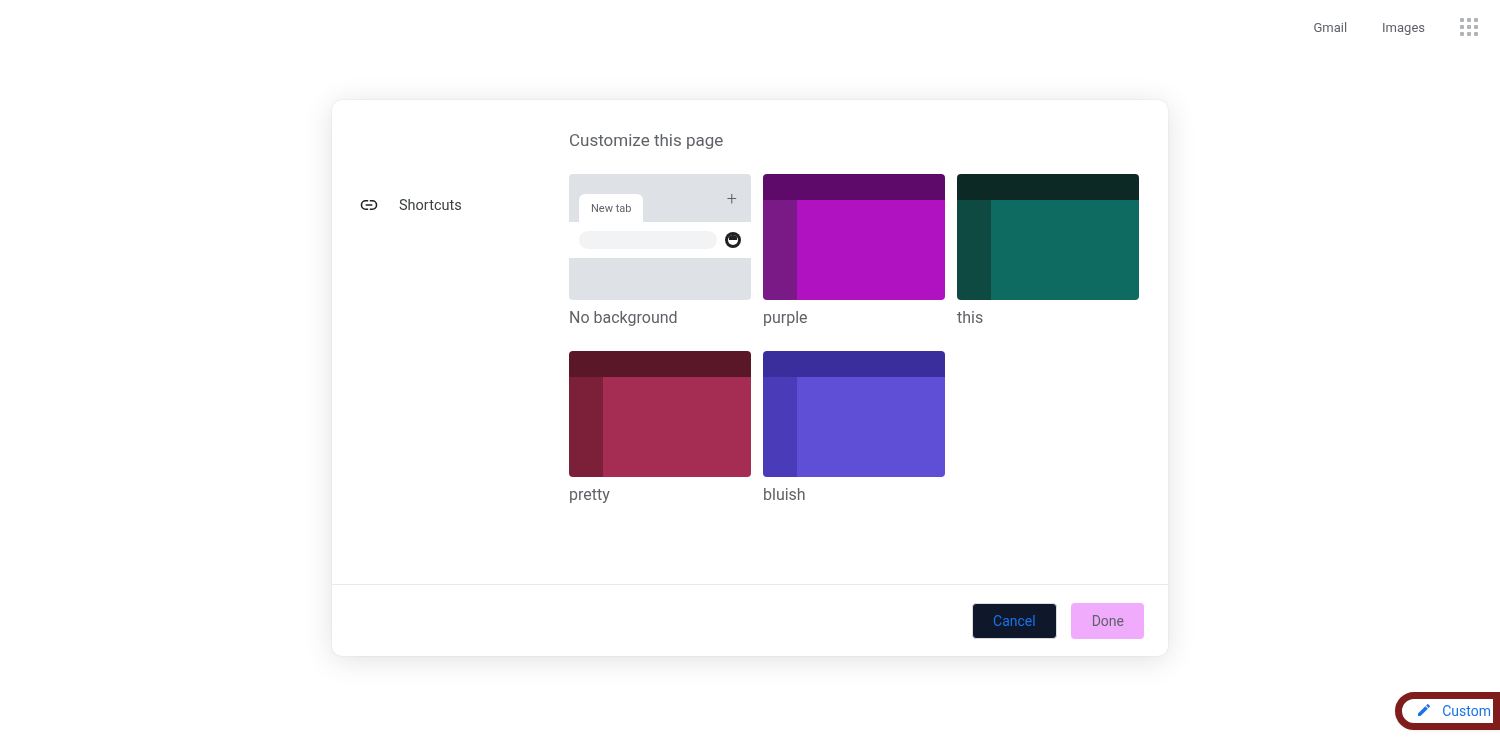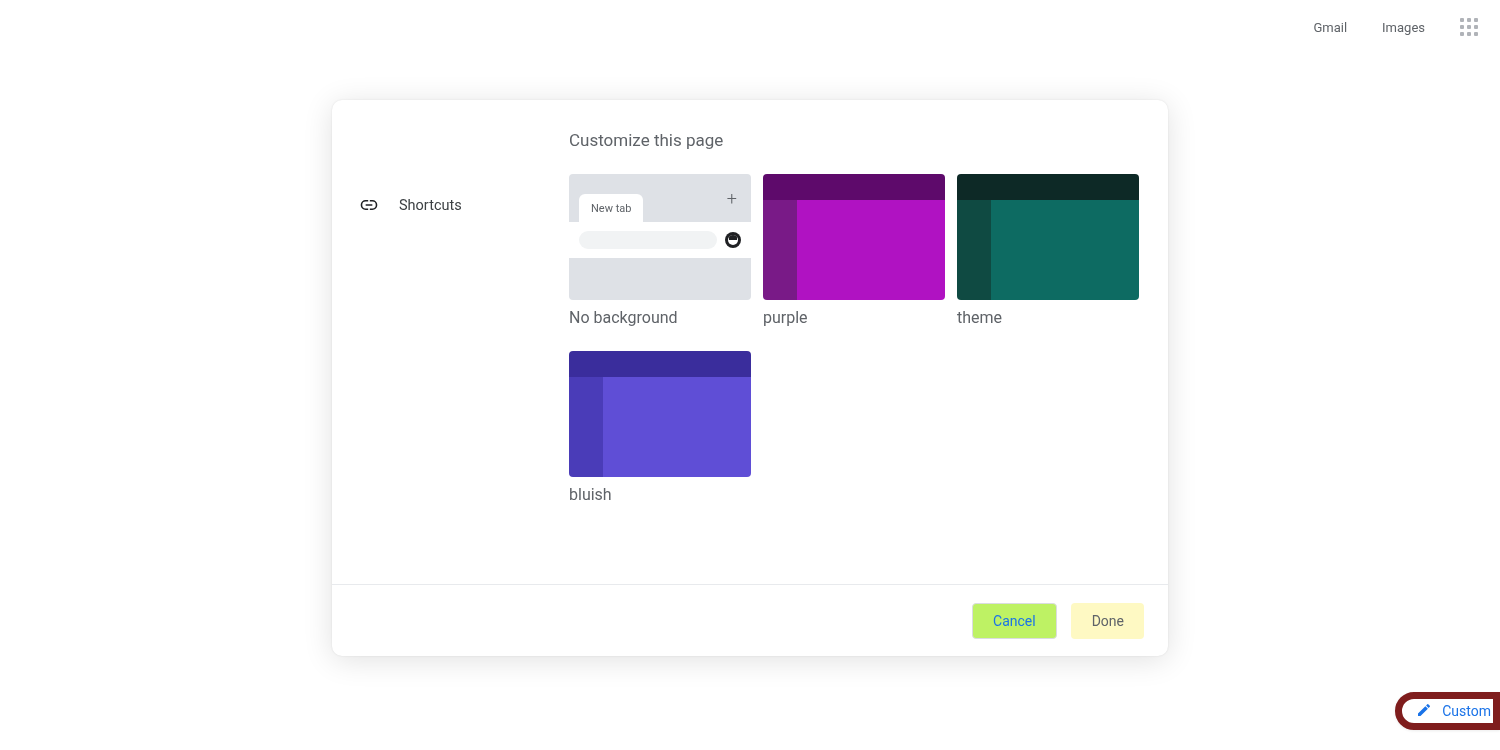--- a/index.html
+++ b/index.html
@@ -176,22 +176,22 @@
       gap: 14px;
     }
     .btn {
       height: 36px;
       padding: 0 20px;
       border-radius: 4px;
       font-size: 14px;
       cursor: pointer;
       display:flex; align-items:center;
     }
-    .btn-cancel { border: 1px solid #dadce0; background:#bef264; color:#1a73e8;}
-    .btn-done   { border:none; background:#fef9c3; color:#5f6368;padding-left:21px;}
+    .btn-cancel { border: 1px solid #dadce0; background:#0f172a; color:#1a73e8;}
+    .btn-done   { border:none; background:#f0abfc; color:#5f6368;padding-left:21px;}
 
     
     .customize-fab {
       position:absolute;
       right:0; bottom:20px;
       height:38px;
       background:#fff;
       border:7px solid #7f1d1d;
       border-radius:20px 0 0 20px;
       box-shadow:0 1px 3px rgba(0,0,0,0.08);
@@ -265,23 +265,31 @@
             </div>
             <div class="theme-label">purple</div>
           </div>
 
           <div class="theme-option">
             <div class="theme-preview color-preview">
               <div class="c-header" style="background:#0d2926"></div>
               <div class="c-left" style="background:#0f4a42"></div>
               <div class="c-main" style="background:#0d6b62"></div>
             </div>
-            <div class="theme-label">theme</div>
-          </div>
-
+            <div class="theme-label">this</div>
+          </div>
+
+          <div class="theme-option">
+            <div class="theme-preview color-preview">
+              <div class="c-header" style="background:#5a1728"></div>
+              <div class="c-left" style="background:#7b2038"></div>
+              <div class="c-main" style="background:#a52c53"></div>
+            </div>
+            <div class="theme-label">pretty</div>
+          </div>
 
           <div class="theme-option">
             <div class="theme-preview color-preview">
               <div class="c-header" style="background:#3a2d9c"></div>
               <div class="c-left" style="background:#4a3cb8"></div>
               <div class="c-main" style="background:#5f4ed6"></div>
             </div>
             <div class="theme-label">bluish</div>
           </div>
 

